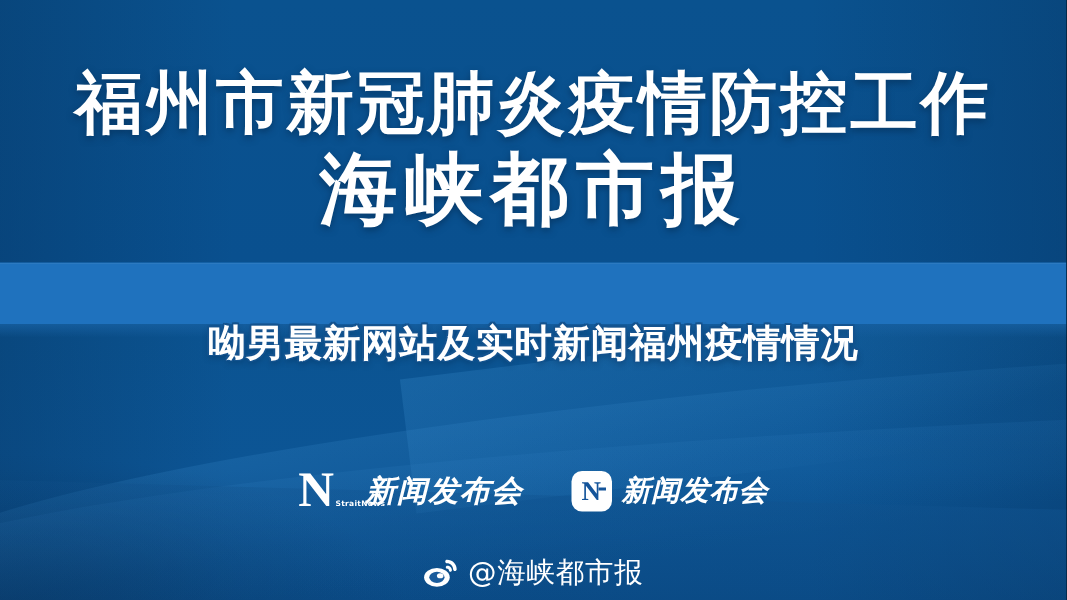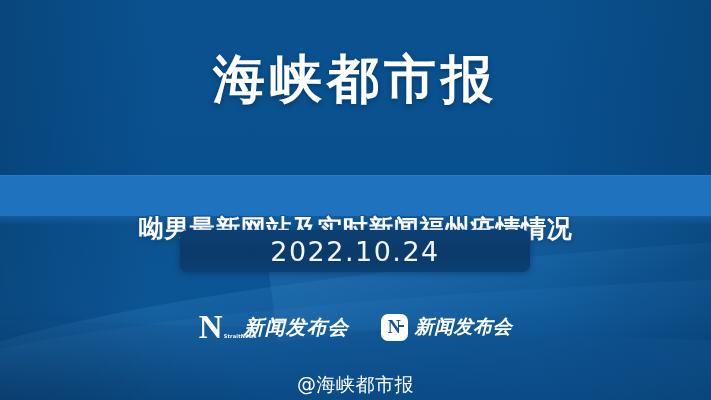--- a/index.html
+++ b/index.html
@@ -148,21 +148,21 @@
     position:absolute;right:4px;top:11px;width:5px;height:2px;background:#14549a;
   }
   .cn-bold{
     font-family:"DejaVu Sans","Liberation Sans",sans-serif;
     font-size:19px;font-weight:700;color:#fff;font-style:italic;letter-spacing:.5px;
   }
 
   
   .weibo{
     position:absolute;left:0;right:0;top:368px;height:28px;
-    display:flex;align-items:center;justify-content:center;gap:6px;flex-direction:column;
+    display:flex;align-items:center;justify-content:center;gap:6px;
   }
   .weibo-icon{width:24px;height:20px;display:block;}
   .weibo-handle{
     font-family:"DejaVu Sans","Liberation Sans",sans-serif;
     font-size:19px;font-weight:400;color:#ffffff;letter-spacing:.5px;
   }
 </style>
 </head>
 <body>
 
@@ -170,31 +170,29 @@
 
   <div class="bg-base"></div>
   <div class="bg-vert-shade"></div>
   <div class="swoosh sw3"></div>
   <div class="swoosh sw1"></div>
   <div class="swoosh sw2"></div>
   <div class="swoosh sw4"></div>
   <div class="corner-dark"></div>
 
   <div class="headline">
+    <div class="hl-line1">福州市新冠肺炎疫情防控工作</div>
     <div class="hl-line2">海峡都市报</div>
   </div>
 
   <div class="band"></div>
   <div class="band-edge"></div>
 
   <div class="overlay-text">呦男最新网站及实时新闻福州疫情情况</div>
 
-  <div class="date-plate">
-    <span class="date-text">2022.10.24</span>
-  </div>
 
   <div class="logo-row">
 
     <div class="logo">
       <span class="n-plain">
         <span>N</span>
         <span class="n-sub">StraitNews</span>
       </span>
       <span class="cn-brush">新闻发布会</span>
     </div>

